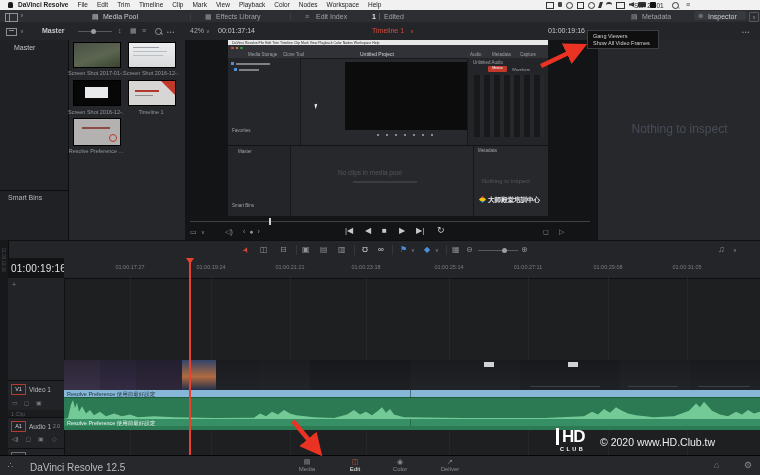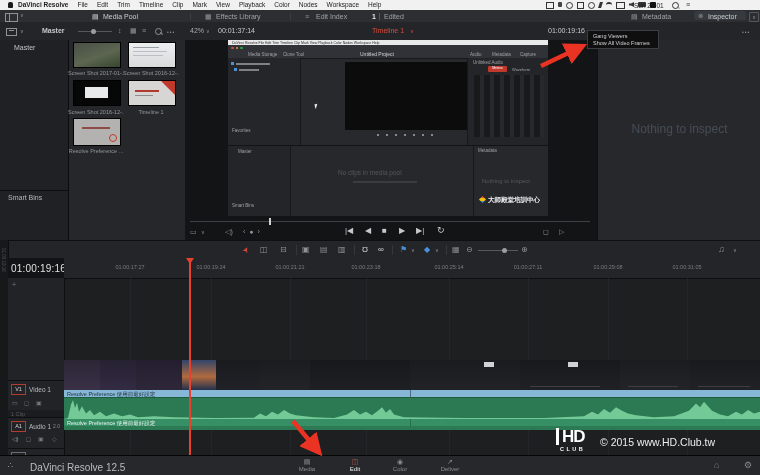--- a/index.html
+++ b/index.html
@@ -369,21 +369,21 @@
     <div class="r" style="left:189px;top:0;width:1.5px;height:197px;background:#e8422f;z-index:10;">
       <div style="position:absolute;left:-3.5px;top:0;width:0;height:0;
                   border-left:4.5px solid transparent;border-right:4.5px solid transparent;border-top:6px solid #e8422f;"></div>
     </div>
   </div>
 
   <div class="r" style="left:552px;top:428px;z-index:30;">
     <span style="position:absolute;left:4px;top:0;font-size:17px;font-weight:900;color:#fff;letter-spacing:-1px;
                  border-left:3px solid #fff;padding-left:3px;line-height:1;">HD</span>
     <span style="position:absolute;left:8px;top:18px;font-size:5.5px;font-weight:bold;color:#fff;letter-spacing:2.5px;">CLUB</span>
-    <span style="position:absolute;left:48px;top:8px;font-size:10.5px;color:#ececec;white-space:nowrap;">© 2015  www.HD.Club.tw</span>
+    <span style="position:absolute;left:48px;top:8px;font-size:10.5px;color:#ececec;white-space:nowrap;">© 2020  www.HD.Club.tw</span>
   </div>
 
   <div class="r" style="left:0;top:455px;width:760px;height:20px;background:#27282b;border-top:1px solid #050505;">
     <span class="r glyph" style="left:8px;top:6px;font-size:8px;color:#9fa2a7;">∴</span>
     <span class="r" style="left:22px;top:6px;font-size:10px;color:#b9bcc0;padding-left:8px;">DaVinci Resolve 12.5</span>
 
     <div class="r" style="left:285px;top:2px;width:44px;height:18px;">
       <div class="tab-ico">▤</div>
       <div class="tab-label">Media</div>
     </div>

